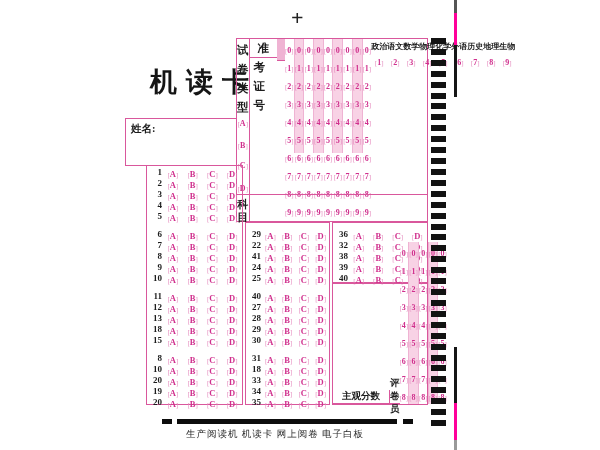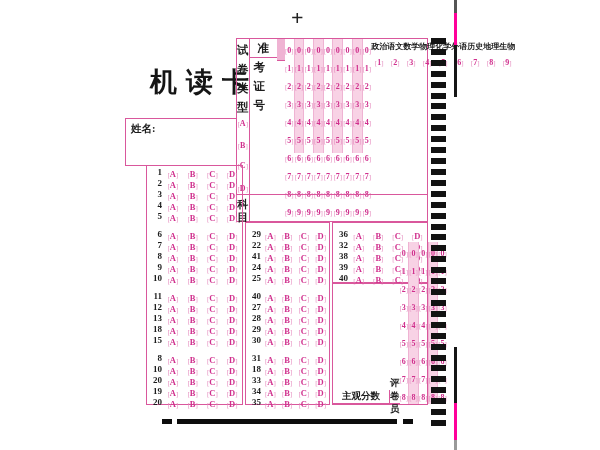--- a/index.html
+++ b/index.html
@@ -953,14 +953,15 @@
   <div class="vseg" style="top:13px;height:32px;background:#ff0099;"></div>
   <div class="vseg" style="top:45px;height:52px;background:#161616;"></div>
   <div class="vseg" style="top:347px;height:56px;background:#161616;"></div>
   <div class="vseg" style="top:403px;height:37px;background:#ff0099;"></div>
   <div class="vseg" style="top:440px;height:10px;background:#999;"></div>
 
   <div class="bbar bbar1"></div>
   <div class="bbar bbar2"></div>
   <div class="bbar bbar3"></div>
 
+  <div class="abs footer">生产阅读机 机读卡  网上阅卷  电子白板</div>
 
 </div>
 
 </body></html>

